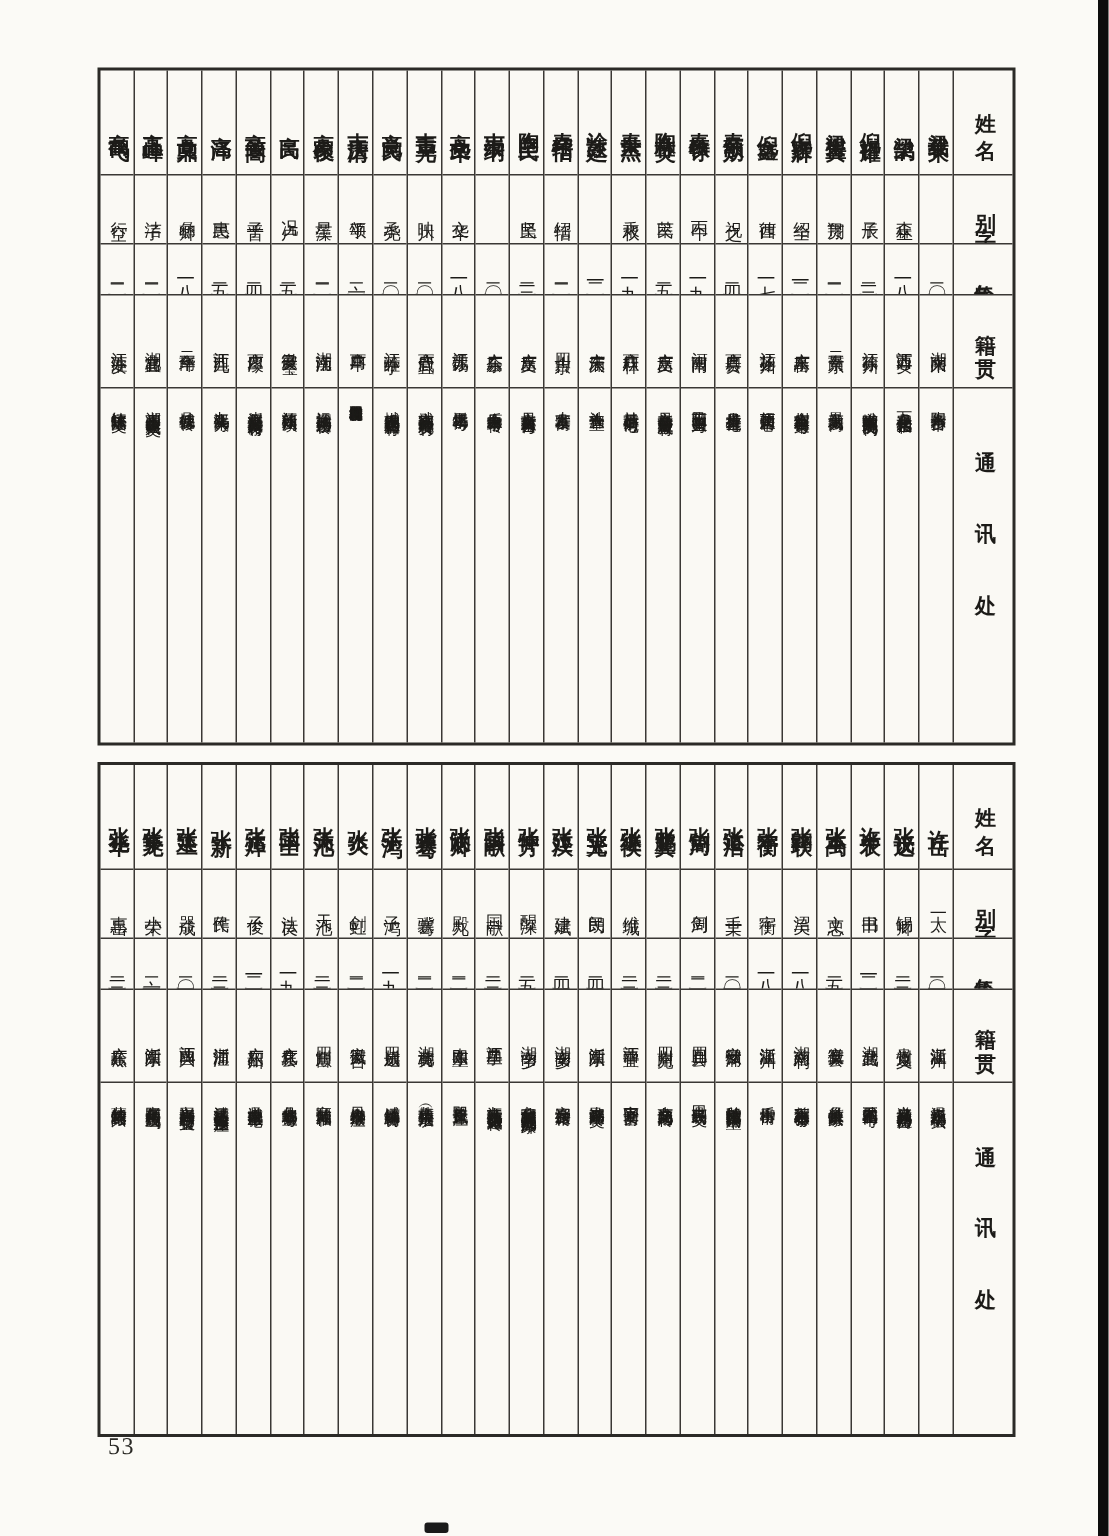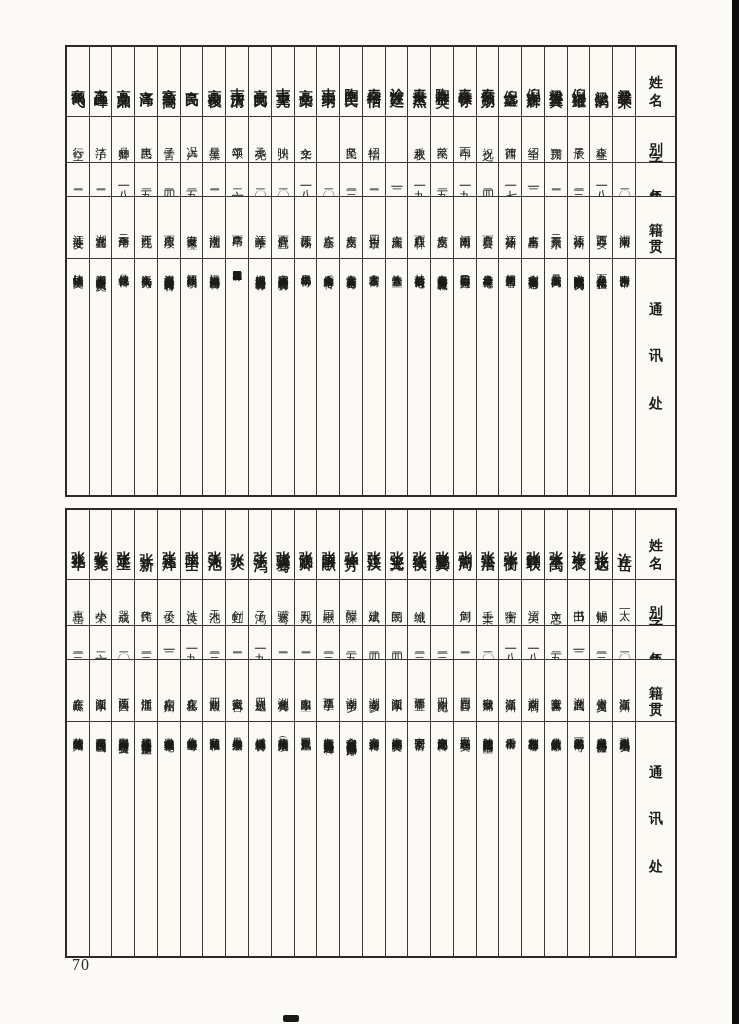--- a/index.html
+++ b/index.html
@@ -407,15 +407,15 @@
       <div class="cell contact">东阳傅鼎和号转观山坞</div>
     </div>
     <div class="col">
       <div class="cell name">张兆华</div>
       <div class="cell alias">惠岳</div>
       <div class="cell age">二三</div>
       <div class="cell native">广东蕉岭</div>
       <div class="cell contact">蕉岭新铺圩陈绍兴</div>
     </div>
   </div>
-<div class="page-number">70</div>
+<div class="page-number">53</div>
 <div class="scan-strip"></div>
 <div class="scan-mark"></div>
 
 </body></html>

